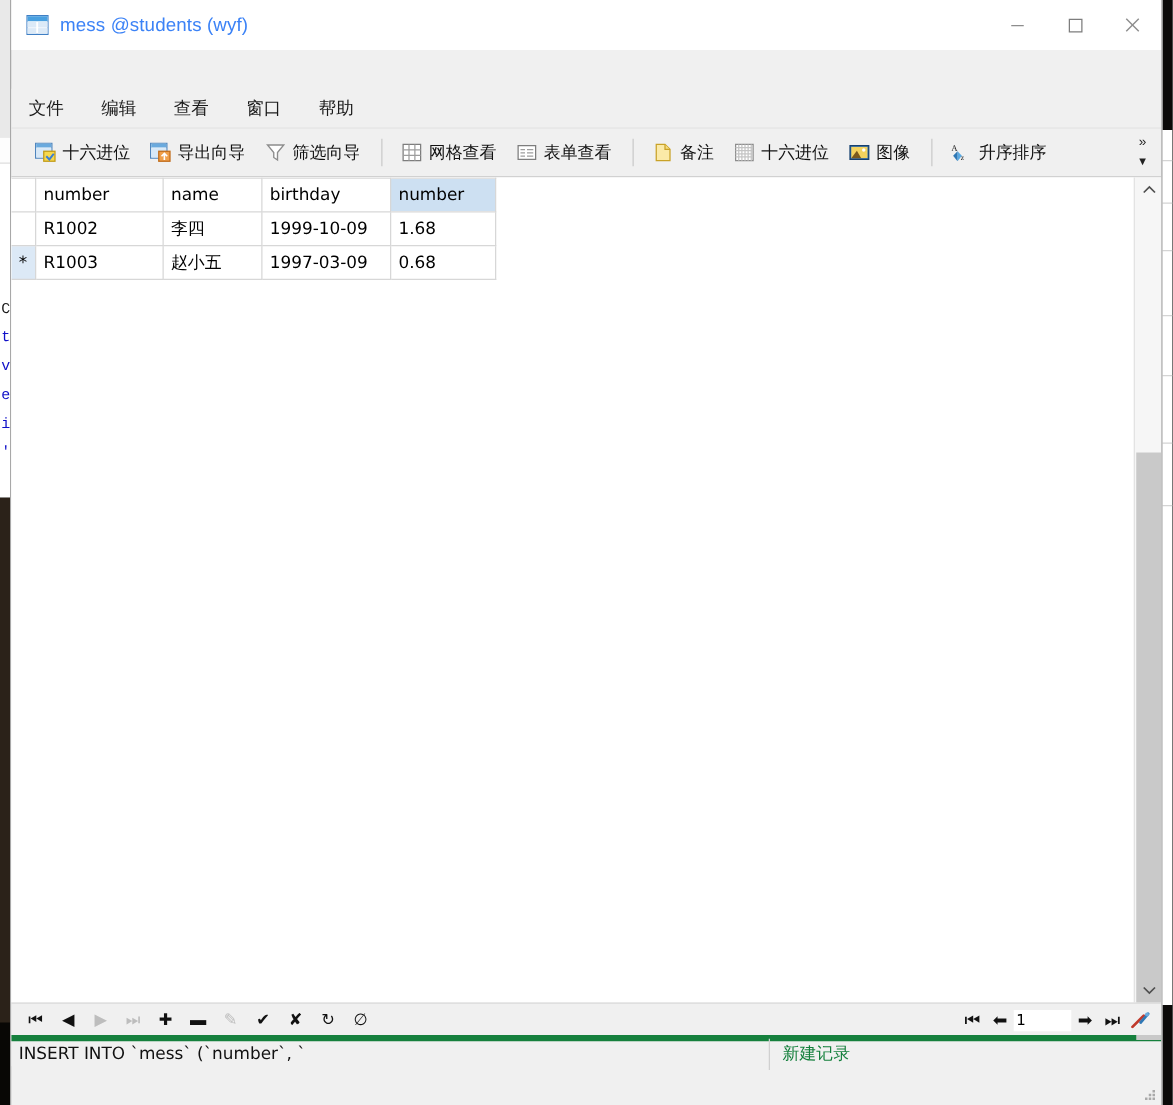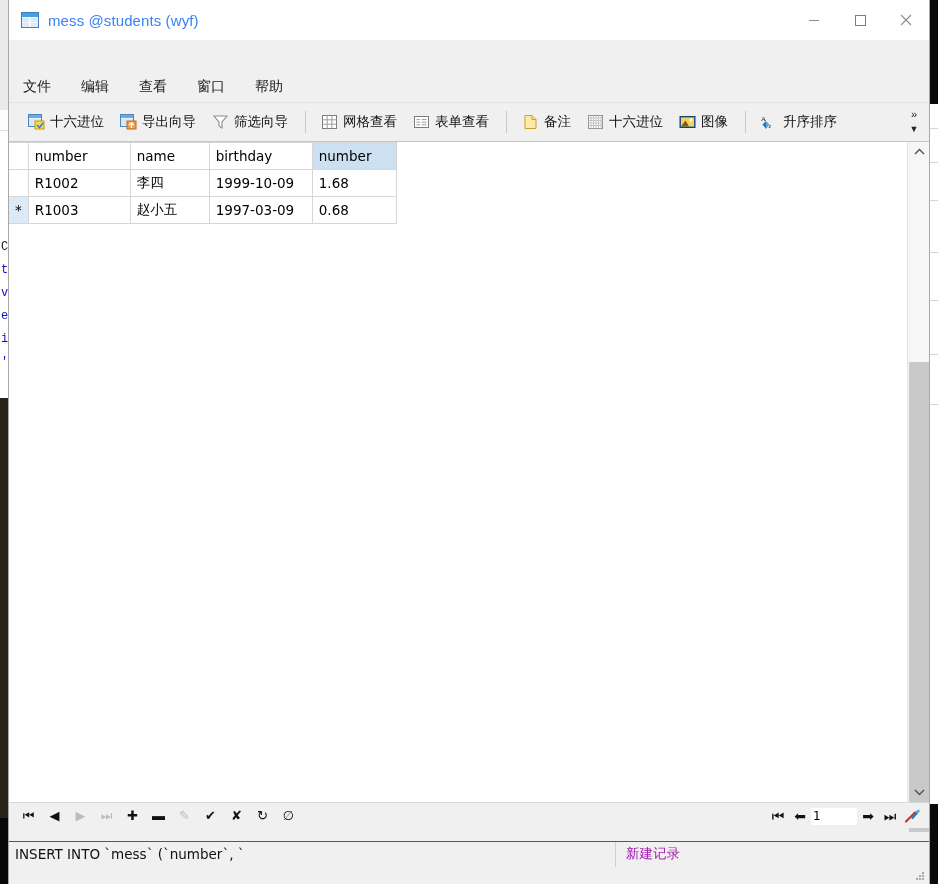--- a/index.html
+++ b/index.html
@@ -88,25 +88,25 @@
   .nav-ico.dim{color:#bdbdbd;}
   #page-nav{position:absolute;right:6px;top:0;height:26px;display:flex;align-items:center;}
   #page-nav .pico{width:22px;height:22px;display:flex;align-items:center;justify-content:center;
                   font-size:14px;color:#111;}
   #page-input{width:46px;height:17px;background:#fff;border:none;font-size:12px;
               padding-left:2px;box-sizing:border-box;color:#000;display:flex;align-items:center;
               font-family:"DejaVu Sans",sans-serif;}
 
   
   #status-bar{height:25px;background:#f0f0f0;display:flex;align-items:center;
-              border-top:1px solid #15803d;box-sizing:border-box;margin-top:13px;}
+              border-top:5px solid #15803d;box-sizing:border-box;}
   #status-sql{flex:none;width:600px;padding-left:6px;font-size:13.5px;color:#111;
               white-space:nowrap;overflow:hidden;font-family:"DejaVu Sans",sans-serif;}
   #status-sep{width:1px;height:25px;background:#d0d0d0;}
-  #status-msg{padding-left:10px;font-size:13.5px;color:#a21caf;font-family:Liberation Mono, monospace;}
+  #status-msg{padding-left:10px;font-size:13.5px;color:#15803d;font-family:Liberation Mono, monospace;}
   #grip{position:absolute;right:3px;bottom:2px;width:12px;height:12px;}
 </style>
 </head>
 <body>
 
 <div id="desktop-bg"></div>
 <div id="bg-dark-panel"></div>
 <div id="bg-dark-right"></div>
 
 <div id="bg-editor">

